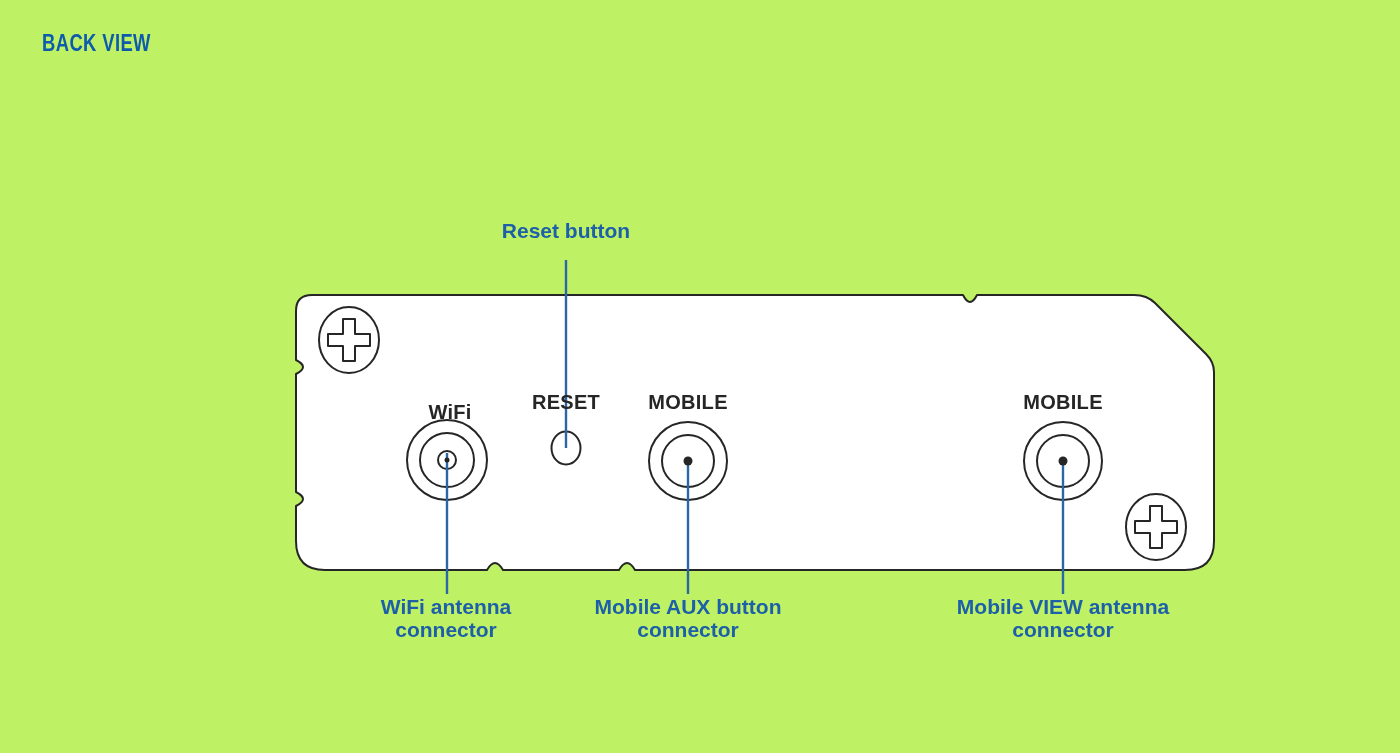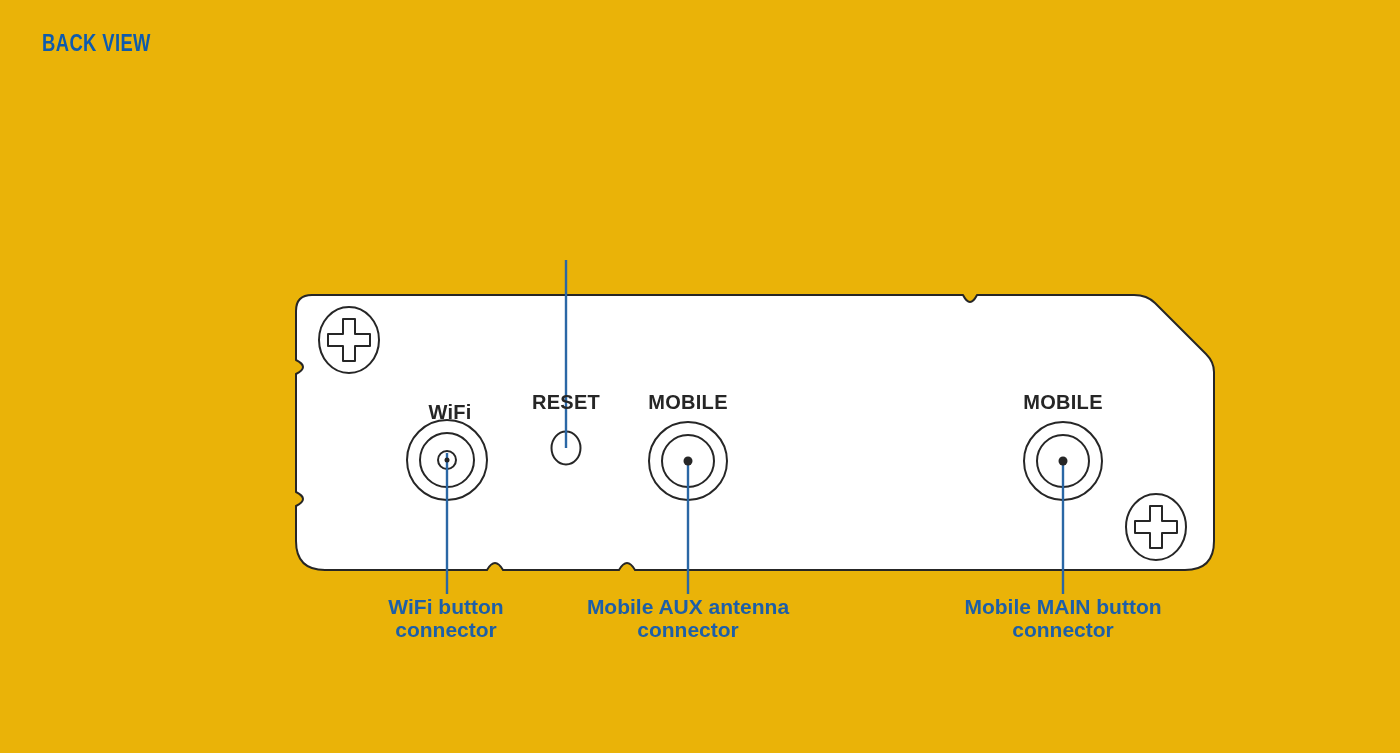--- a/index.html
+++ b/index.html
@@ -5,21 +5,21 @@
   html, body {
     margin: 0;
     padding: 0;
     background: #ffffff;
     font-family: "Liberation Sans", "DejaVu Sans", sans-serif;
   }
   .stage {
     position: relative;
     width: 1400px;
     height: 753px;
-    background: #eab308;
+    background: #bef264;
     overflow: hidden;
   }
   .page-title {
     position: absolute;
     left: 42px;
     top: 30px;
     font-size: 23px;
     font-weight: 700;
     letter-spacing: 0.5px;
     color: #0e5bad;
@@ -104,26 +104,27 @@
     <line x1="566" y1="260" x2="566" y2="448" stroke="#2a67a5" stroke-width="2.4"></line>
     <line x1="447" y1="453" x2="447" y2="594" stroke="#2a67a5" stroke-width="2.4"></line>
     <line x1="688" y1="461" x2="688" y2="594" stroke="#2a67a5" stroke-width="2.4"></line>
     <line x1="1063" y1="461" x2="1063" y2="594" stroke="#2a67a5" stroke-width="2.4"></line>
 
     <circle cx="447" cy="460" r="2.5" fill="#262626"></circle>
     <circle cx="688" cy="461" r="4.5" fill="#262626"></circle>
     <circle cx="1063" cy="461" r="4.5" fill="#262626"></circle>
   </svg>
 
+  <div class="callout-label" style="left: 466px; top: 219px; width: 200px;">Reset button</div>
 
   <div class="panel-label" style="left: 400px; top: 400px; width: 100px;">WiFi</div>
   <div class="panel-label" style="left: 516px; top: 390px; width: 100px; text-align: center;">RESET</div>
   <div class="panel-label" style="left: 638px; top: 390px; width: 100px;">MOBILE</div>
   <div class="panel-label" style="left: 1013px; top: 390px; width: 100px;">MOBILE</div>
 
-  <div class="callout-label" style="left: 336px; top: 595px; width: 220px;">WiFi button
+  <div class="callout-label" style="left: 336px; top: 595px; width: 220px;">WiFi antenna
 connector</div>
-  <div class="callout-label" style="left: 558px; top: 595px; width: 260px;">Mobile AUX antenna
+  <div class="callout-label" style="left: 558px; top: 595px; width: 260px;">Mobile AUX button
 connector</div>
-  <div class="callout-label" style="left: 933px; top: 595px; width: 260px;">Mobile MAIN button
+  <div class="callout-label" style="left: 933px; top: 595px; width: 260px;">Mobile VIEW antenna
 connector</div>
 
 </div>
 
 </body></html>

